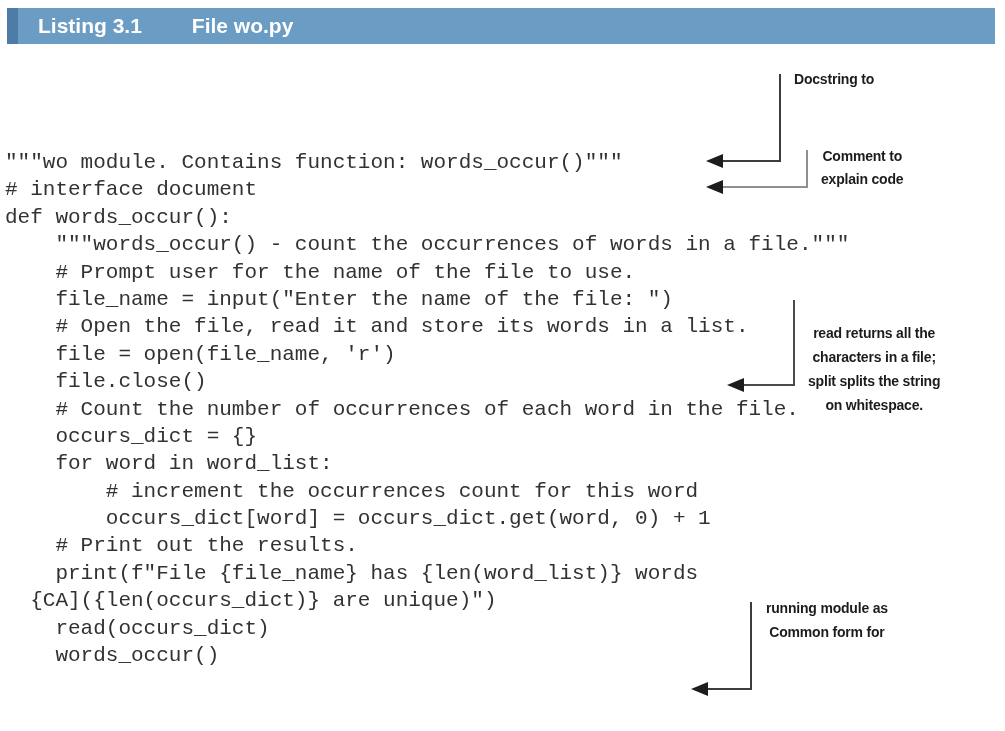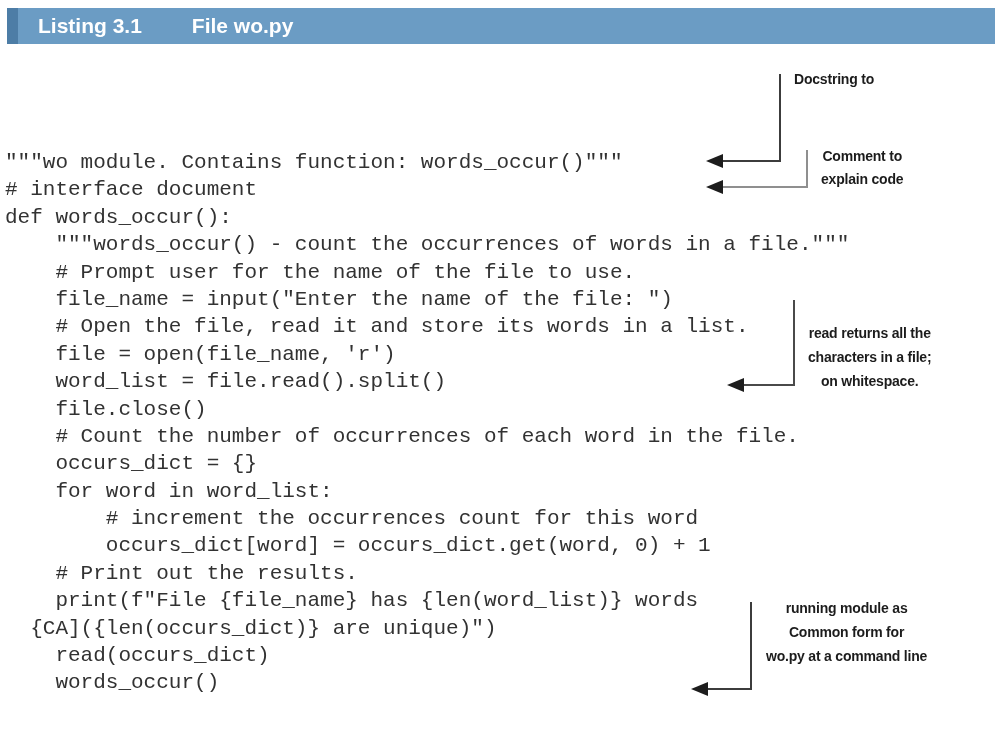--- a/index.html
+++ b/index.html
@@ -81,21 +81,20 @@
 
   <div class="code">
       <div class="code-line">"""wo module. Contains function: words_occur()"""</div>
       <div class="code-line"># interface document</div>
       <div class="code-line">def words_occur():</div>
       <div class="code-line">    """words_occur() - count the occurrences of words in a file."""</div>
       <div class="code-line">    # Prompt user for the name of the file to use.</div>
       <div class="code-line">    file_name = input("Enter the name of the file: ")</div>
       <div class="code-line">    # Open the file, read it and store its words in a list.</div>
       <div class="code-line">    file = open(file_name, 'r')</div>
-      <div class="code-line">    word_list = file.read().split()</div>
       <div class="code-line">    file.close()</div>
       <div class="code-line">    # Count the number of occurrences of each word in the file.</div>
       <div class="code-line">    occurs_dict = {}</div>
       <div class="code-line">    for word in word_list:</div>
       <div class="code-line">        # increment the occurrences count for this word</div>
       <div class="code-line">        occurs_dict[word] = occurs_dict.get(word, 0) + 1</div>
       <div class="code-line">    # Print out the results.</div>
       <div class="code-line">    print(f"File {file_name} has {len(word_list)} words</div>
       <div class="code-line">  {CA]({len(occurs_dict)} are unique)")</div>
       <div class="code-line">    read(occurs_dict)</div>
@@ -113,28 +112,28 @@
     <div>Comment to</div>
     <div>explain code</div>
   </div>
   <div class="vline c2-v"></div>
   <div class="hline c2-h"></div>
   <div class="ahead c2-a"></div>
 
   <div class="note note-3">
     <div>read returns all the</div>
     <div>characters in a file;</div>
+    <div>split splits the string</div>
     <div>on whitespace.</div>
   </div>
   <div class="vline c3-v"></div>
   <div class="hline c3-h"></div>
   <div class="ahead c3-a"></div>
 
   <div class="note note-4">
     <div>running module as</div>
     <div>Common form for</div>
-    <div>wo.py at a command line</div>
   </div>
   <div class="vline c4-v"></div>
   <div class="hline c4-h"></div>
   <div class="ahead c4-a"></div>
 
 </div>
 
 </body></html>

